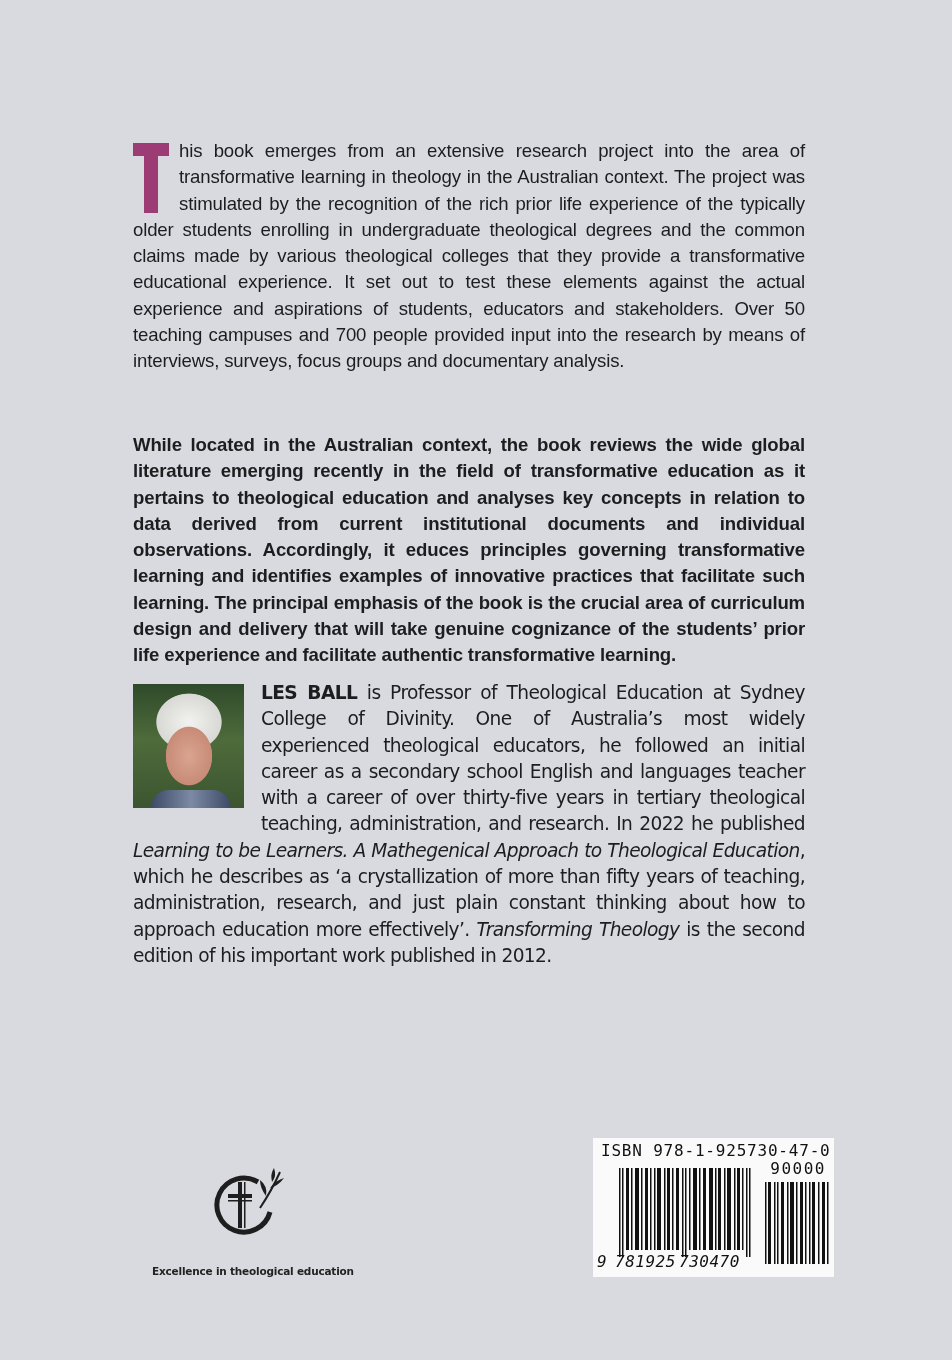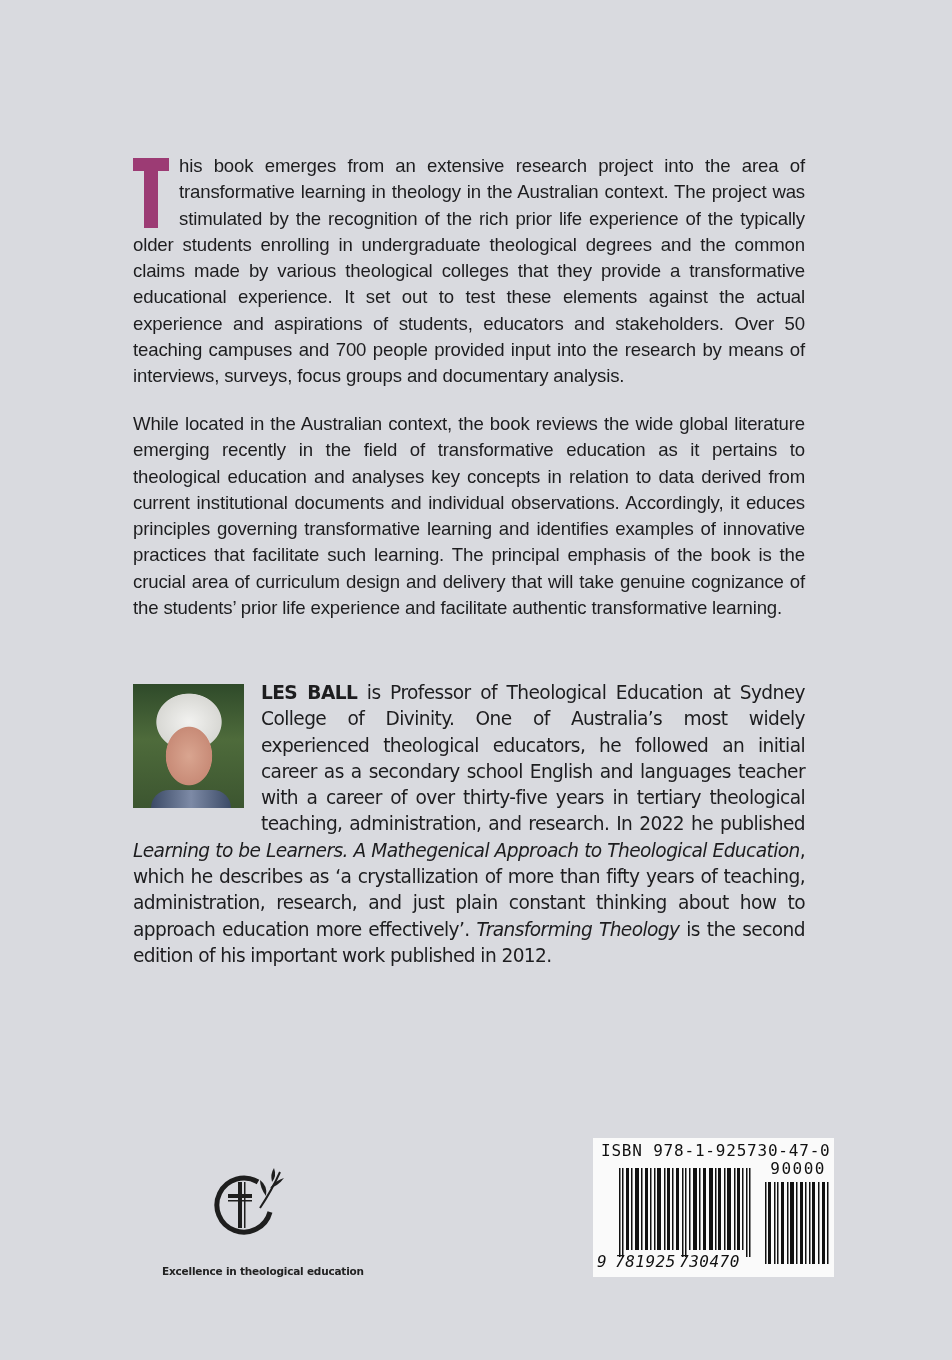--- a/index.html
+++ b/index.html
@@ -7,24 +7,23 @@
     width: 952px; height: 1360px; position: relative; overflow: hidden;
     background: #d9dadf;
     font-family: "Liberation Sans", sans-serif;
     color: #1d1d1f;
   }
   .text-block {
     position: absolute; left: 133px; width: 672px;
     font-size: 18.6px; line-height: 26.3px;
     text-align: justify; letter-spacing: -0.15px;
     font-stretch: condensed;
-    margin-top: 15px;
   }
   #para1 { top: 138px; }
-  #para2 { top: 396px; }
+  #para2 { top: 432px; font-weight: bold; }
   .dropcap {
     float: left; width: 36px; height: 70px; margin: 5px 10px 0 0;
     position: relative;
   }
   .dropcap .bar-top { position: absolute; left: 0; top: 0; width: 36px; height: 13px; background: #9c3b74; }
   .dropcap .bar-stem { position: absolute; left: 11px; top: 0; width: 14px; height: 70px; background: #9c3b74; }
   #bio {
     position: absolute; top: 680px; left: 133px; width: 672px;
     font-size: 18.6px; line-height: 26.3px; text-align: justify;
     font-family: "DejaVu Sans", sans-serif; letter-spacing: -0.6px;
@@ -47,21 +46,21 @@
   .logo {
     position: absolute; left: 110px; top: 1168px; width: 290px; height: 110px;
   }
   .logo svg { position: absolute; left: 100px; top: 0; }
   .logo-title {
     position: absolute; left: 2px; top: 72px; width: 290px;
     font-family: "Liberation Serif", serif; font-size: 21px; letter-spacing: 0.3px;
     color: #222; font-variant: small-caps; white-space: nowrap;
   }
   .logo-tagline {
-    position: absolute; left: 52px; top: 97px;
+    position: absolute; left: 42px; top: 97px;
     font-family: "DejaVu Sans", sans-serif; font-size: 10.5px; font-weight: bold; color: #222;
     white-space: nowrap; letter-spacing: -0.2px;
   }
   .barcode-box {
     position: absolute; left: 565px; top: 1138px; width: 241px; height: 139px;
     background: #fafafa;
     margin-left: 28px;
   }
   .isbn-text {
     position: absolute; left: 8px; top: 3px;

